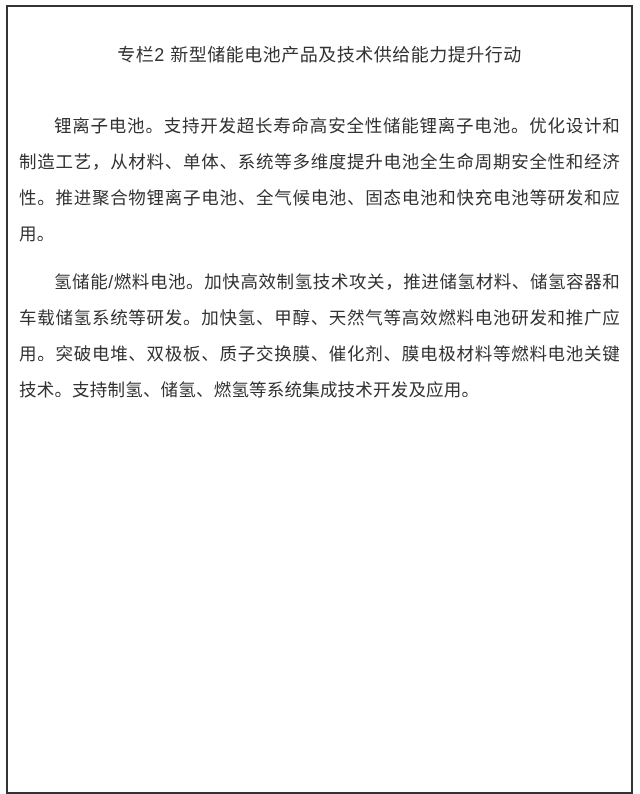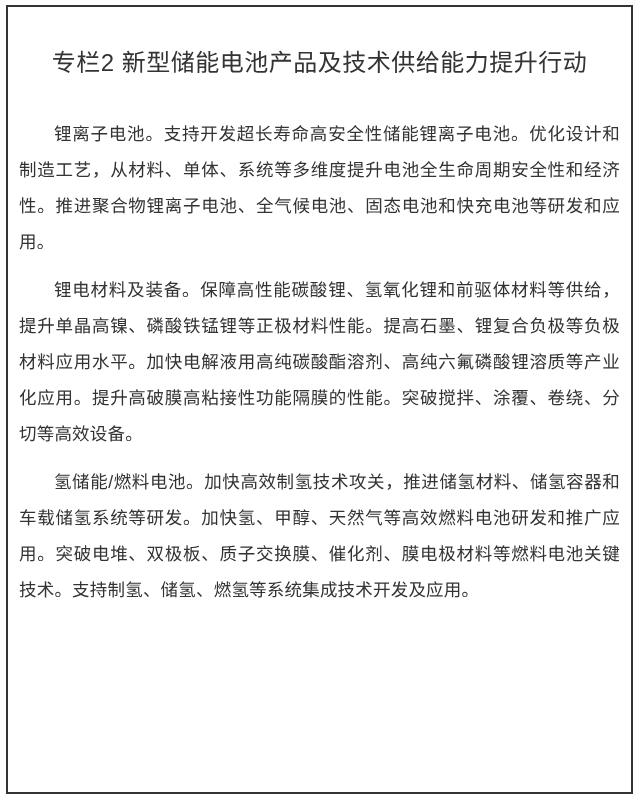--- a/index.html
+++ b/index.html
@@ -23,23 +23,23 @@
     top: 5px;
     width: 627px;
     height: 789px;
     box-sizing: border-box;
     border: 2px solid #333333;
     background: #ffffff;
     padding: 28px 11px 0 11px;
     overflow: hidden;
   }
   .panel-title {
-    margin: 16px 0 41px 0;
+    margin: 8px 0 41px 0;
     text-align: center;
-    font-size: 24px;
+    font-size: 18px;
     font-weight: 400;
     color: #333333;
     letter-spacing: 0.5px;
     line-height: 24px;
   }
   .panel p {
     margin: 0 0 12px 0;
     font-size: 17.5px;
     line-height: 36px;
     color: #333333;
@@ -52,19 +52,18 @@
 </style>
 </head>
 <body>
 
 <div class="page">
   <div class="panel">
     <h2 class="panel-title">专栏2 新型储能电池产品及技术供给能力提升行动</h2>
 
     <p>锂离子电池。支持开发超长寿命高安全性储能锂离子电池。优化设计和制造工艺，从材料、单体、系统等多维度提升电池全生命周期安全性和经济性。推进聚合物锂离子电池、全气候电池、固态电池和快充电池等研发和应用。</p>
 
-    <p>锂电材料及装备。保障高性能碳酸锂、氢氧化锂和前驱体材料等供给，提升单晶高镍、磷酸铁锰锂等正极材料性能。提高石墨、锂复合负极等负极材料应用水平。加快电解液用高纯碳酸酯溶剂、高纯六氟磷酸锂溶质等产业化应用。提升高破膜高粘接性功能隔膜的性能。突破搅拌、涂覆、卷绕、分切等高效设备。</p>
 
 
 
     <p>氢储能/燃料电池。加快高效制氢技术攻关，推进储氢材料、储氢容器和车载储氢系统等研发。加快氢、甲醇、天然气等高效燃料电池研发和推广应用。突破电堆、双极板、质子交换膜、催化剂、膜电极材料等燃料电池关键技术。支持制氢、储氢、燃氢等系统集成技术开发及应用。</p>
   </div>
 </div>
 
 </body></html>

